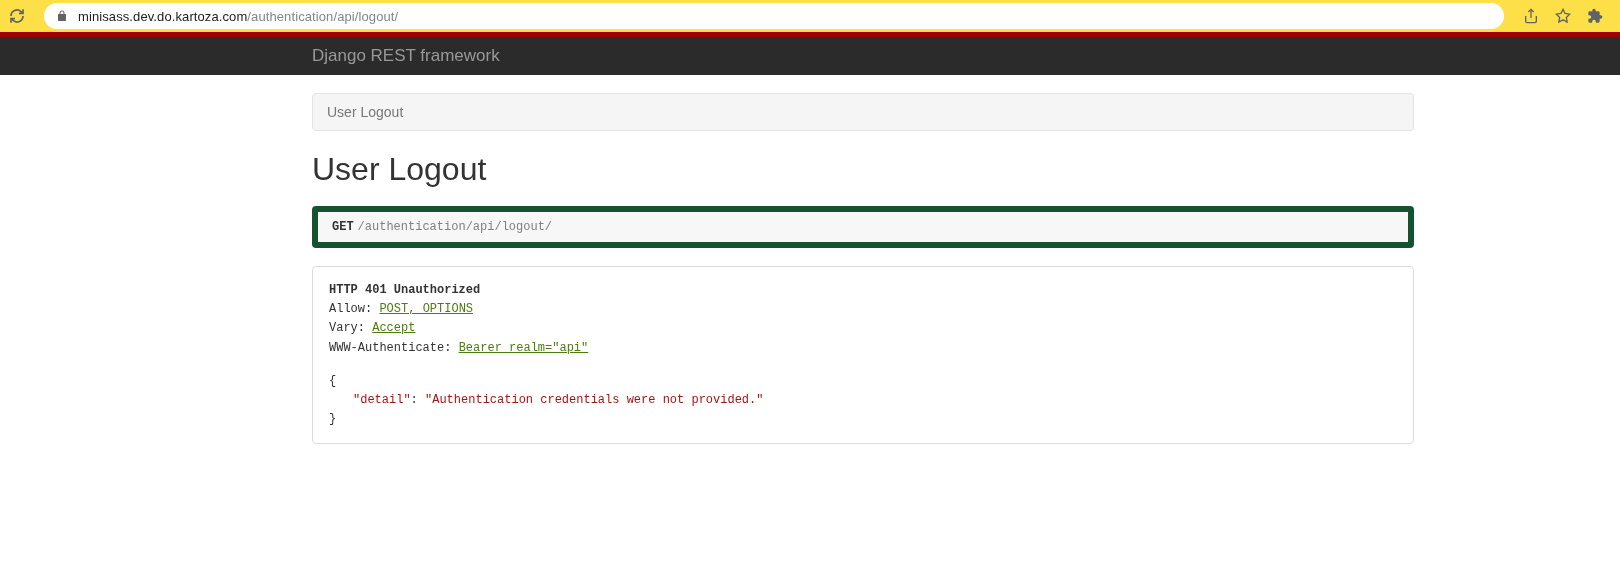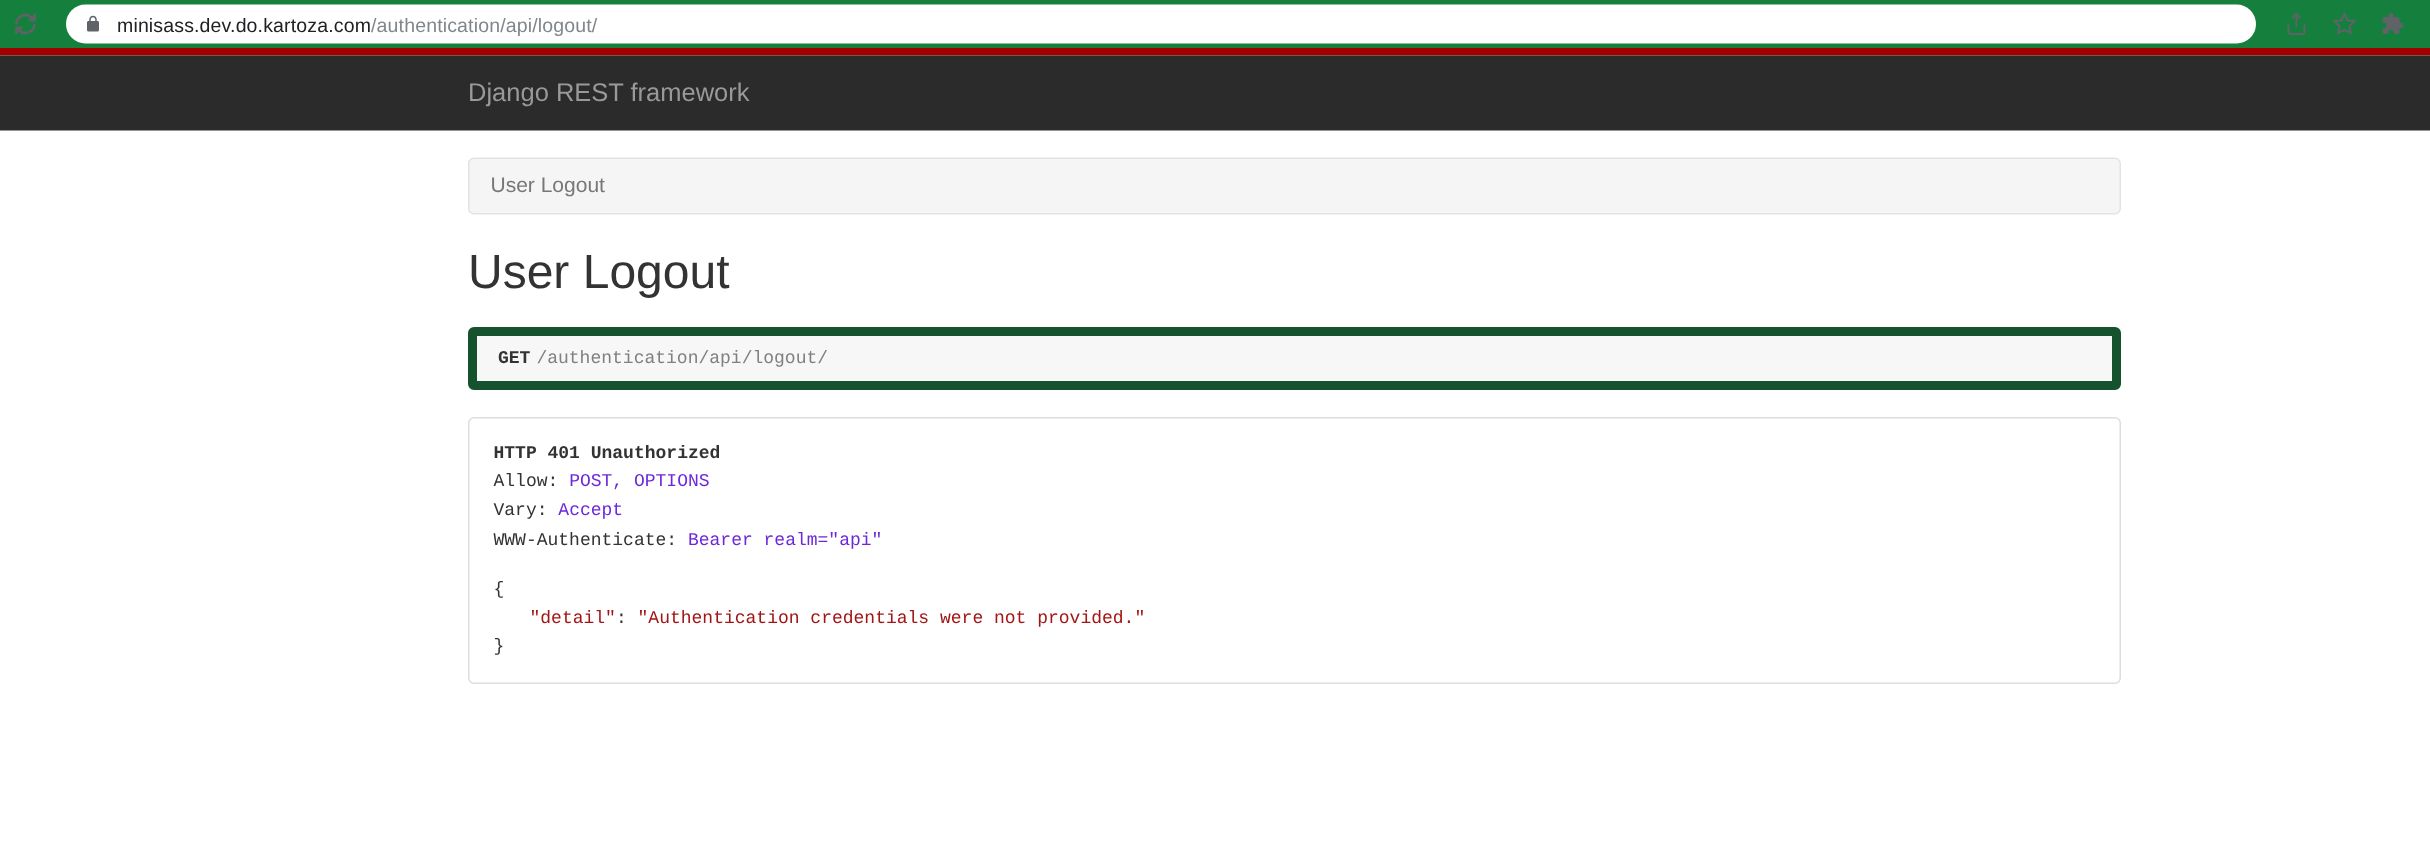--- a/index.html
+++ b/index.html
@@ -11,21 +11,21 @@
     body {
       font-family: -apple-system, BlinkMacSystemFont, "Segoe UI", Helvetica, Arial, sans-serif;
       background: #ffffff;
       width: 1620px;
       height: 571px;
       overflow: hidden;
     }
     
     .browser-bar {
       height: 32px;
-      background: #15803d;
+      background: #fde047;
       display: flex;
       align-items: center;
       padding: 0 8px;
       gap: 12px;
     }
     
     .reload-icon {
       width: 18px;
       height: 18px;
       display: flex;
@@ -81,21 +81,21 @@
       justify-content: center;
     }
     
     .red-stripe {
       height: 5px;
       background: #a30000;
     }
     
     .navbar {
       background: #2b2b2b;
-      height: 50px;
+      height: 38px;
       display: flex;
       align-items: center;
       padding-left: 312px;
     }
     
     .brand {
       color: #999999;
       font-size: 17px;
       font-weight: 400;
     }
@@ -156,21 +156,22 @@
     .resp-line {
       white-space: pre;
     }
     
     .header-name {
       color: #333333;
       font-weight: normal;
     }
     
     .header-value {
-      color: #6d28d9;
+      color: #4d7c0f;
+      text-decoration: underline;
     }
     
     .json-key {
       color: #a31515;
     }
     
     .json-string {
       color: #a31515;
     }
     

